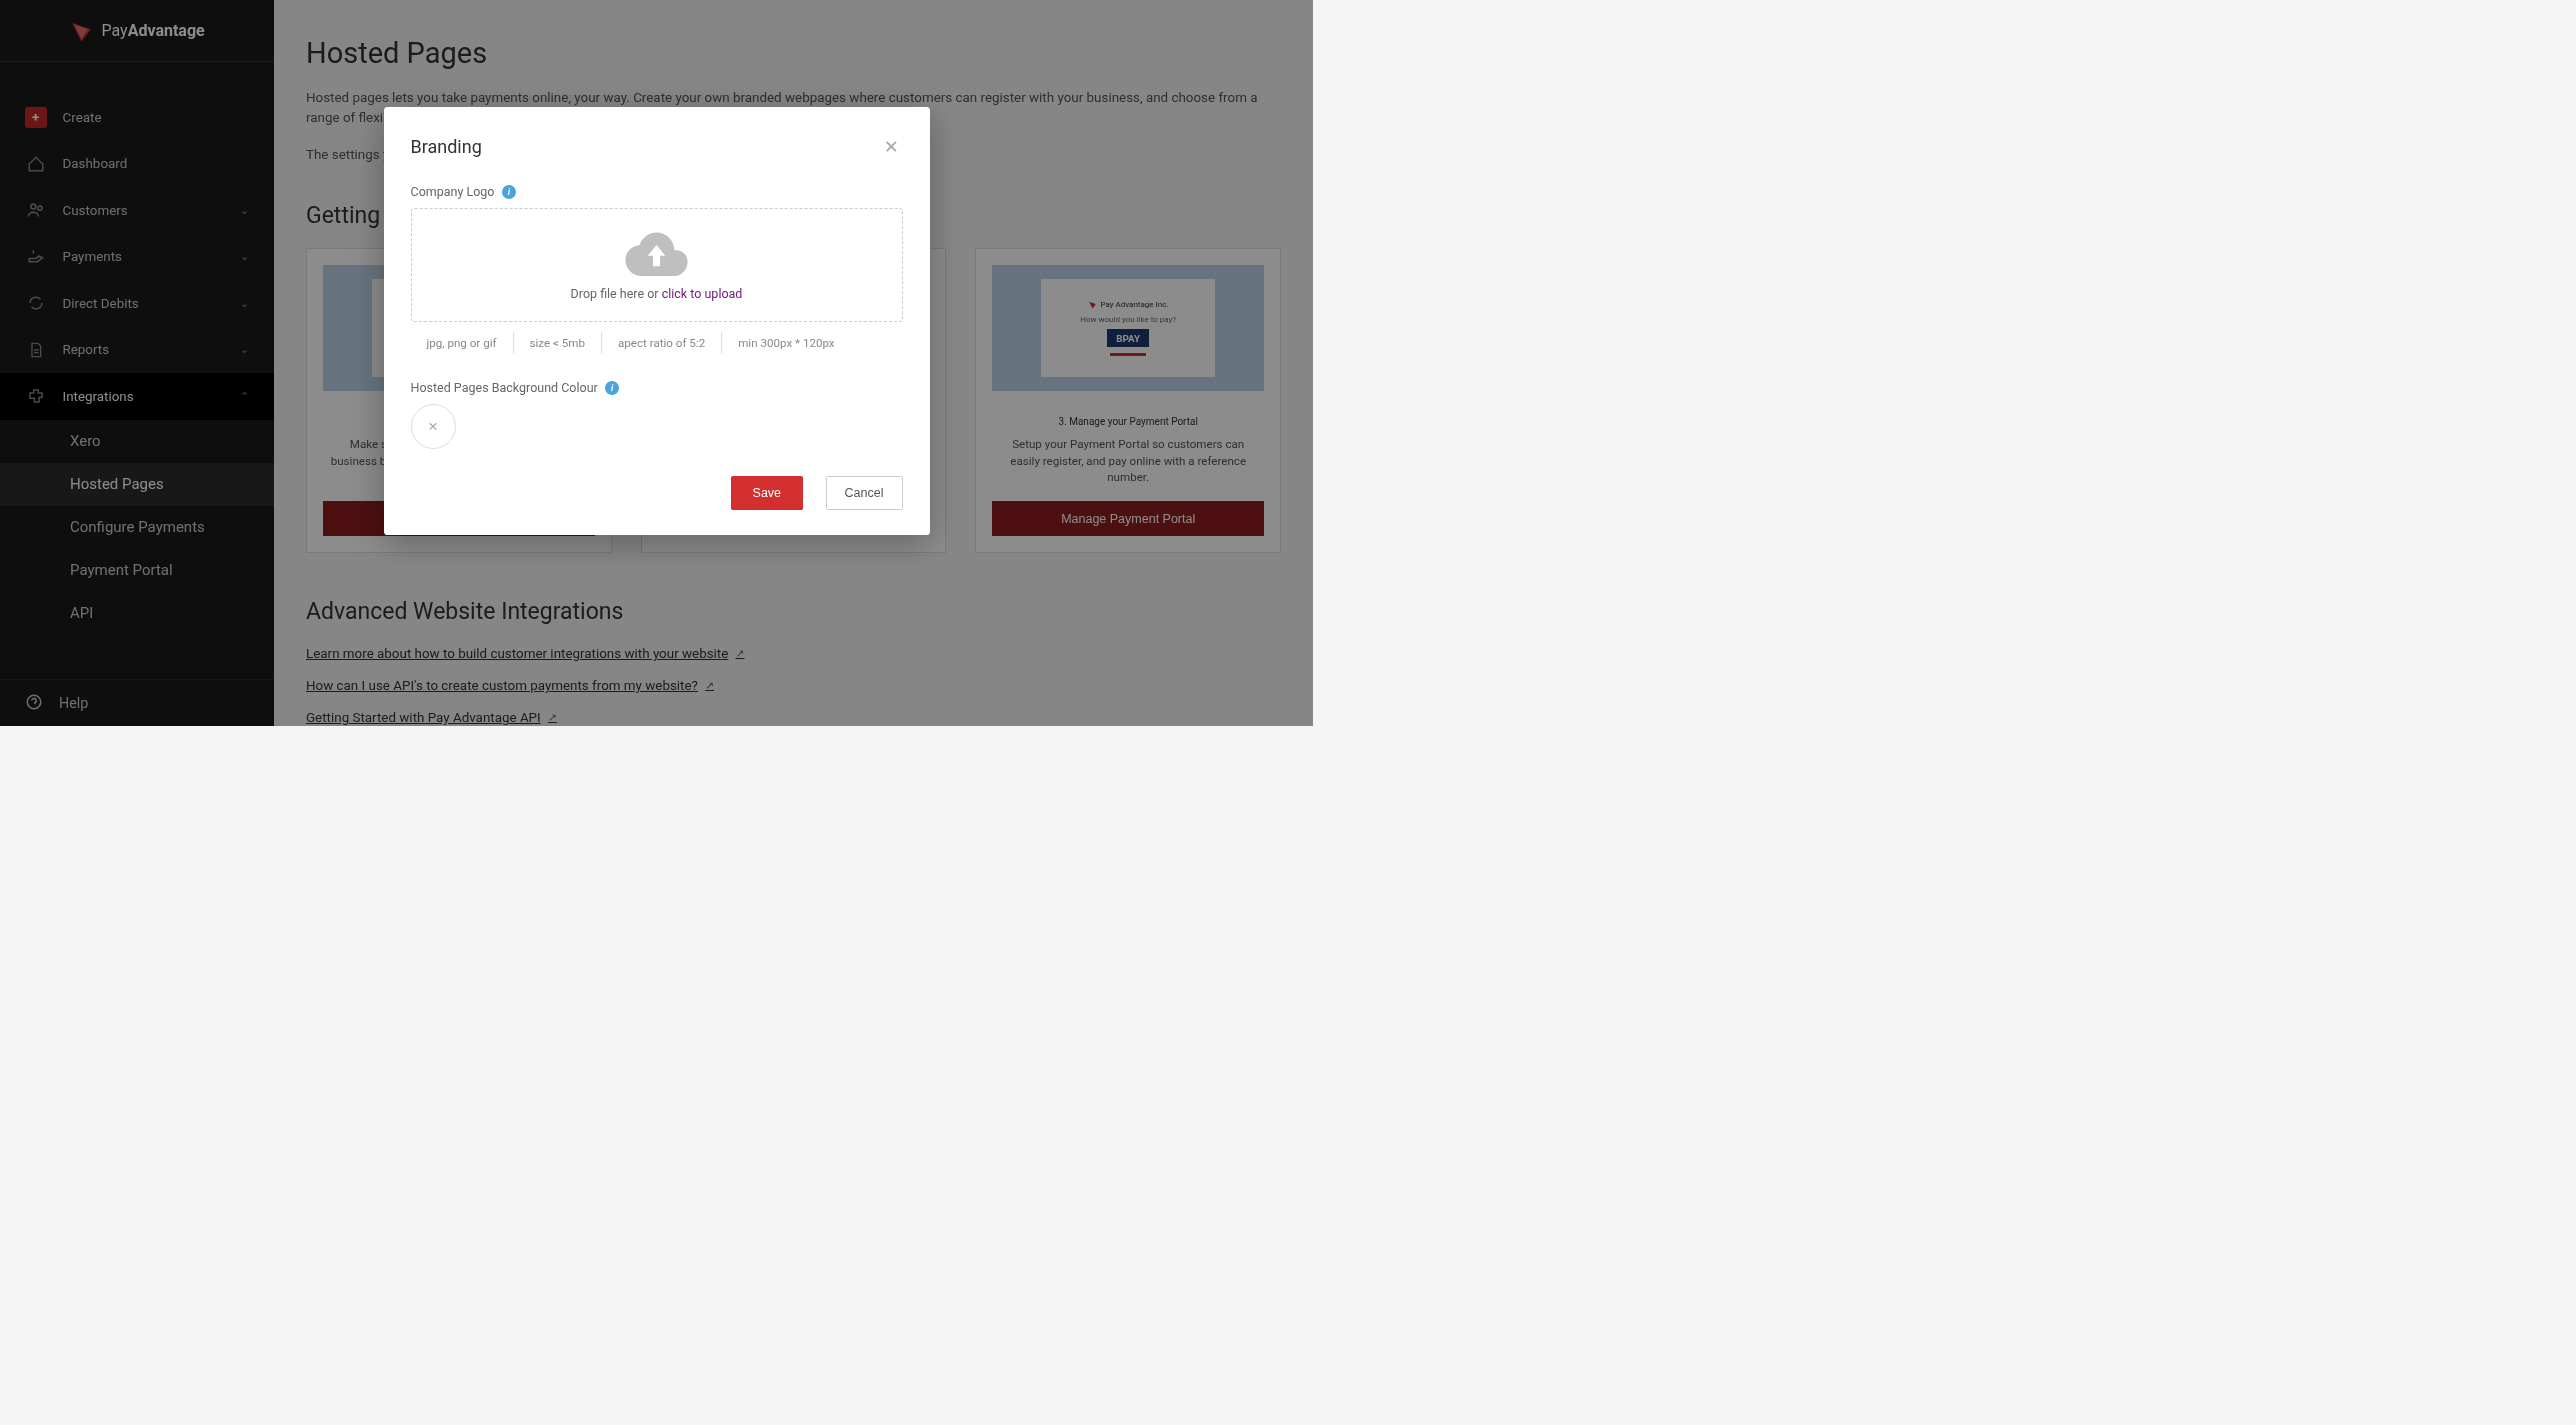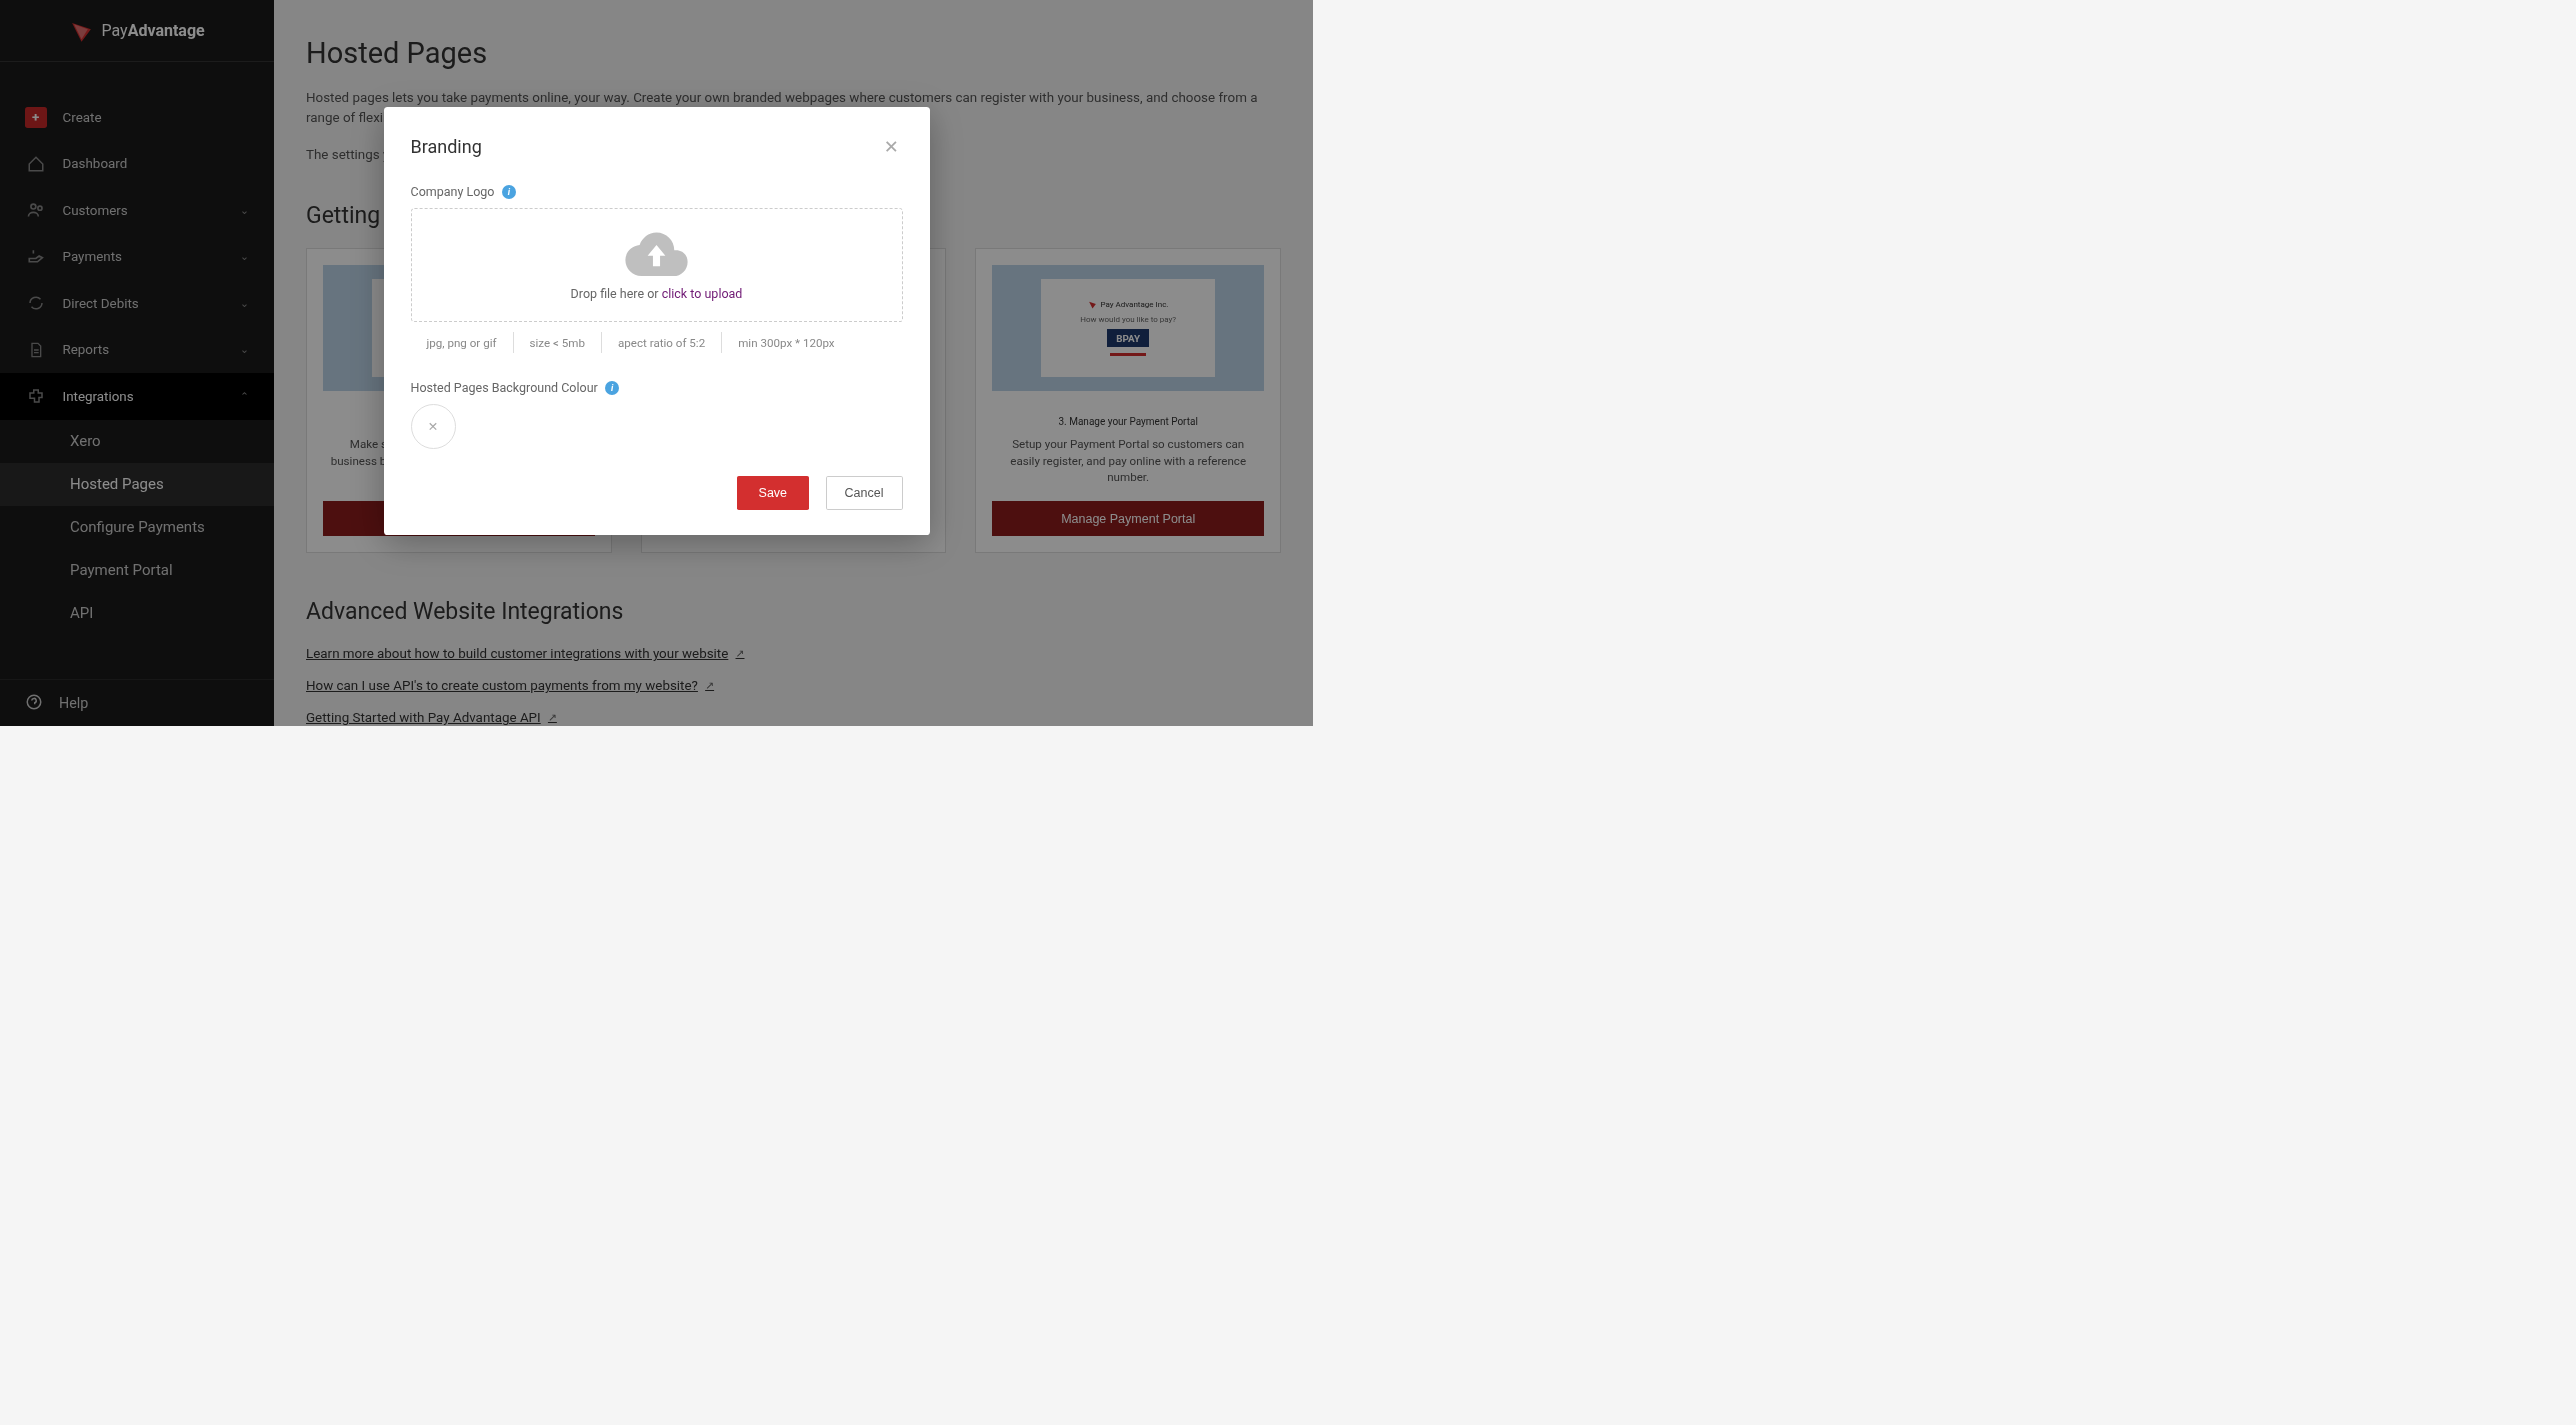--- a/index.html
+++ b/index.html
@@ -161,21 +161,21 @@
   padding: 3.6px 16px;
   border-right: 0.9px solid #ddd;
 }
 .hint:last-child { border-right: none; }
 .color-swatch {
   width: 45px; height: 45px; border-radius: 50%;
   border: 0.9px solid #ddd;
   display: flex; align-items: center; justify-content: center;
   color: #aaa; font-size: 12.5px;
 }
-.modal-foot { display: flex; justify-content: flex-end; gap: 17px; margin-top: 27px; }
+.modal-foot { display: flex; justify-content: flex-end; gap: 23px; margin-top: 27px; }
 .btn-save {
   background: #d32f2f; color: #fff; border: none;
   padding: 9px 21.5px; font-size: 12.5px; cursor: pointer; border-radius: 1.8px;
 }
 .btn-cancel {
   background: #fff; color: #555; border: 0.9px solid #ccc;
   padding: 9px 18px; font-size: 12.5px; cursor: pointer; border-radius: 1.8px;
 }
 .bpay-box { background:#1e3a6e; color:#fff; padding:3.6px 9px; font-size:9.8px; font-weight:bold; }
 </style>

